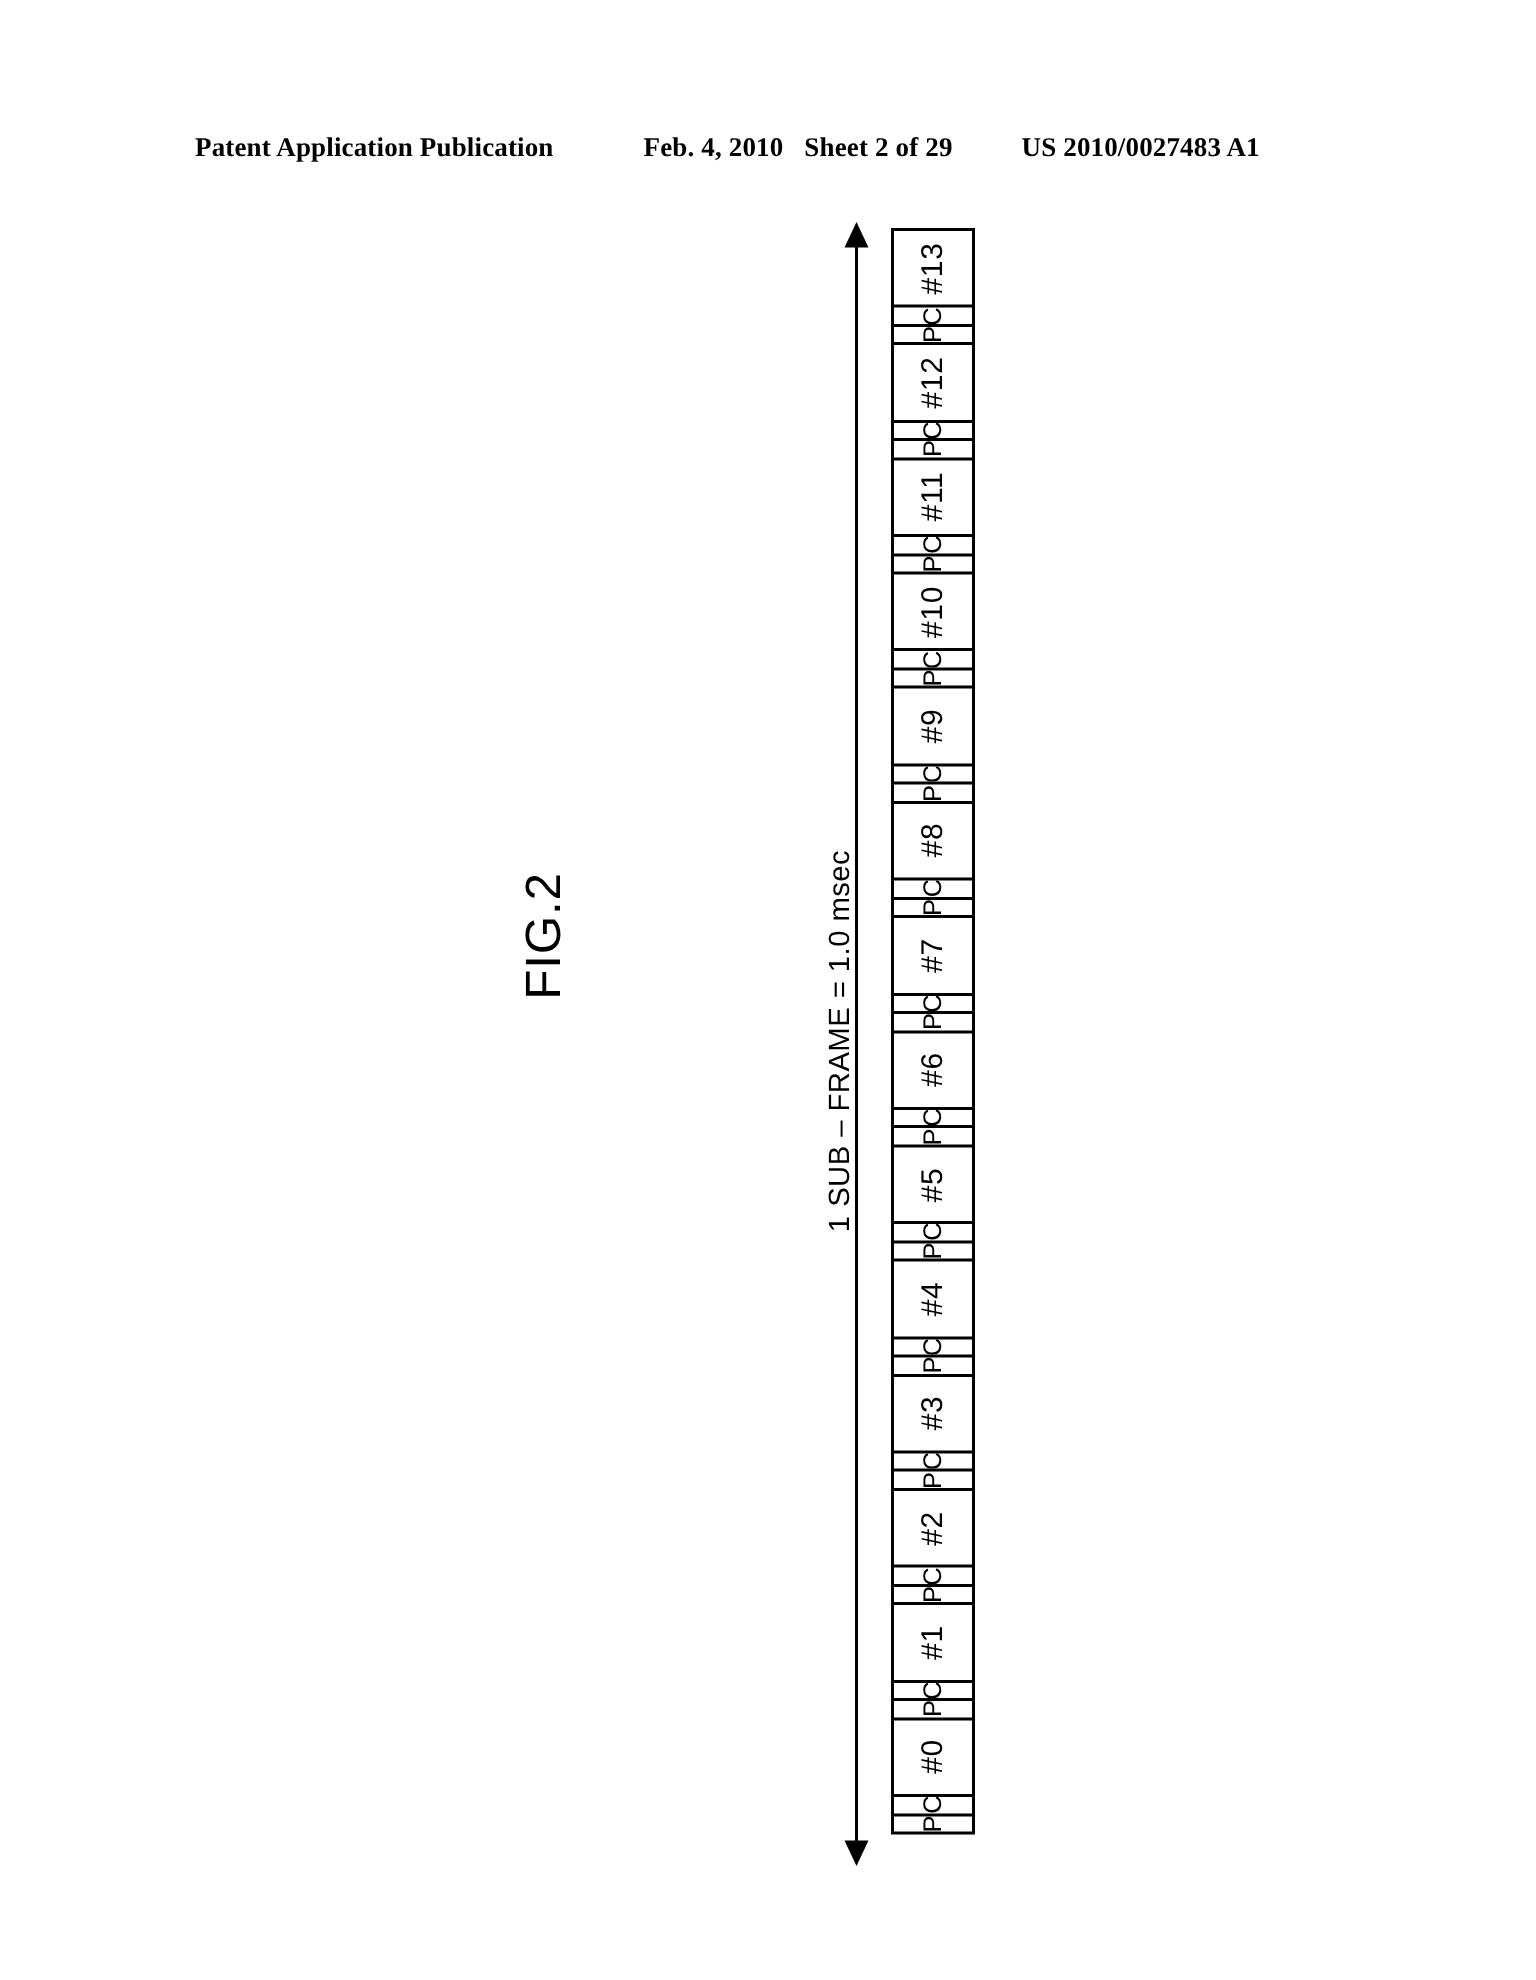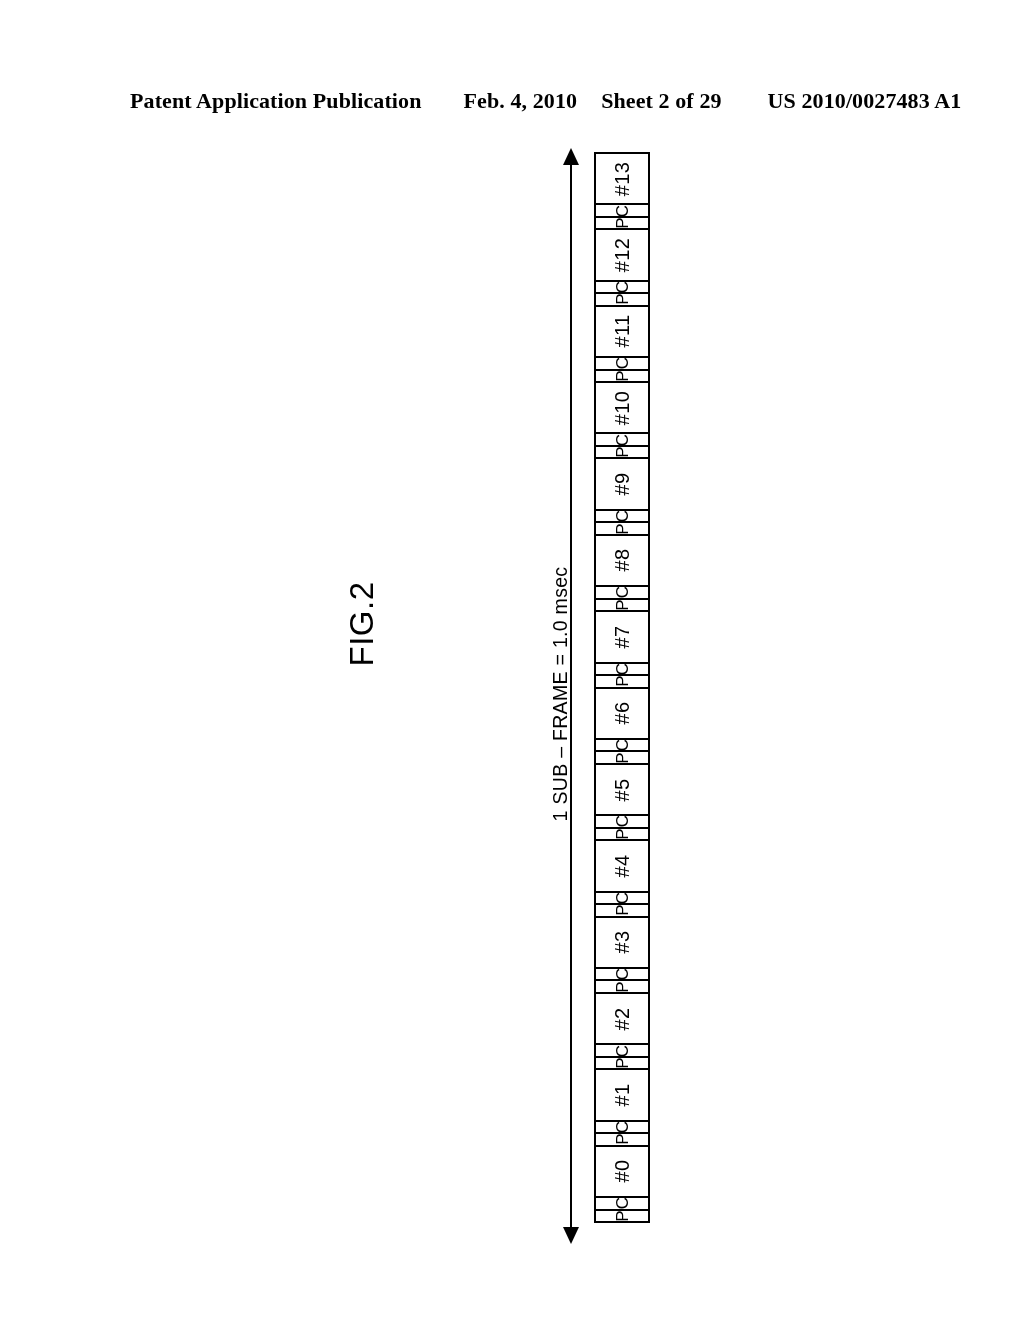--- a/index.html
+++ b/index.html
@@ -18,29 +18,29 @@
 
   
   .page-header {
     position: absolute;
     top: 88px;
     left: 130px;
     width: 760px;
     height: 22px;
     font-family: "Liberation Serif", serif;
     font-weight: bold;
-    font-size: 22px;
+    font-size: 18px;
     letter-spacing: 0.1px;
     white-space: nowrap;
     display: flex;
     align-items: baseline;
   }
   .hdr-pub   { }
-  .hdr-date  { margin-left: 42px; text-align: center; }
-  .hdr-sheet { margin-left: 24px; font-family: Liberation Serif, serif; }
+  .hdr-date  { margin-left: 60px; text-align: center; }
+  .hdr-sheet { margin-left: 14px; font-family: Liberation Serif, serif; }
   .hdr-num   { margin-left: 46px; text-align: center; }
 
   
   .fig-label {
     position: absolute;
     left: 292px;
     top: 604px;
     width: 140px;
     height: 40px;
     transform: rotate(-90deg);

